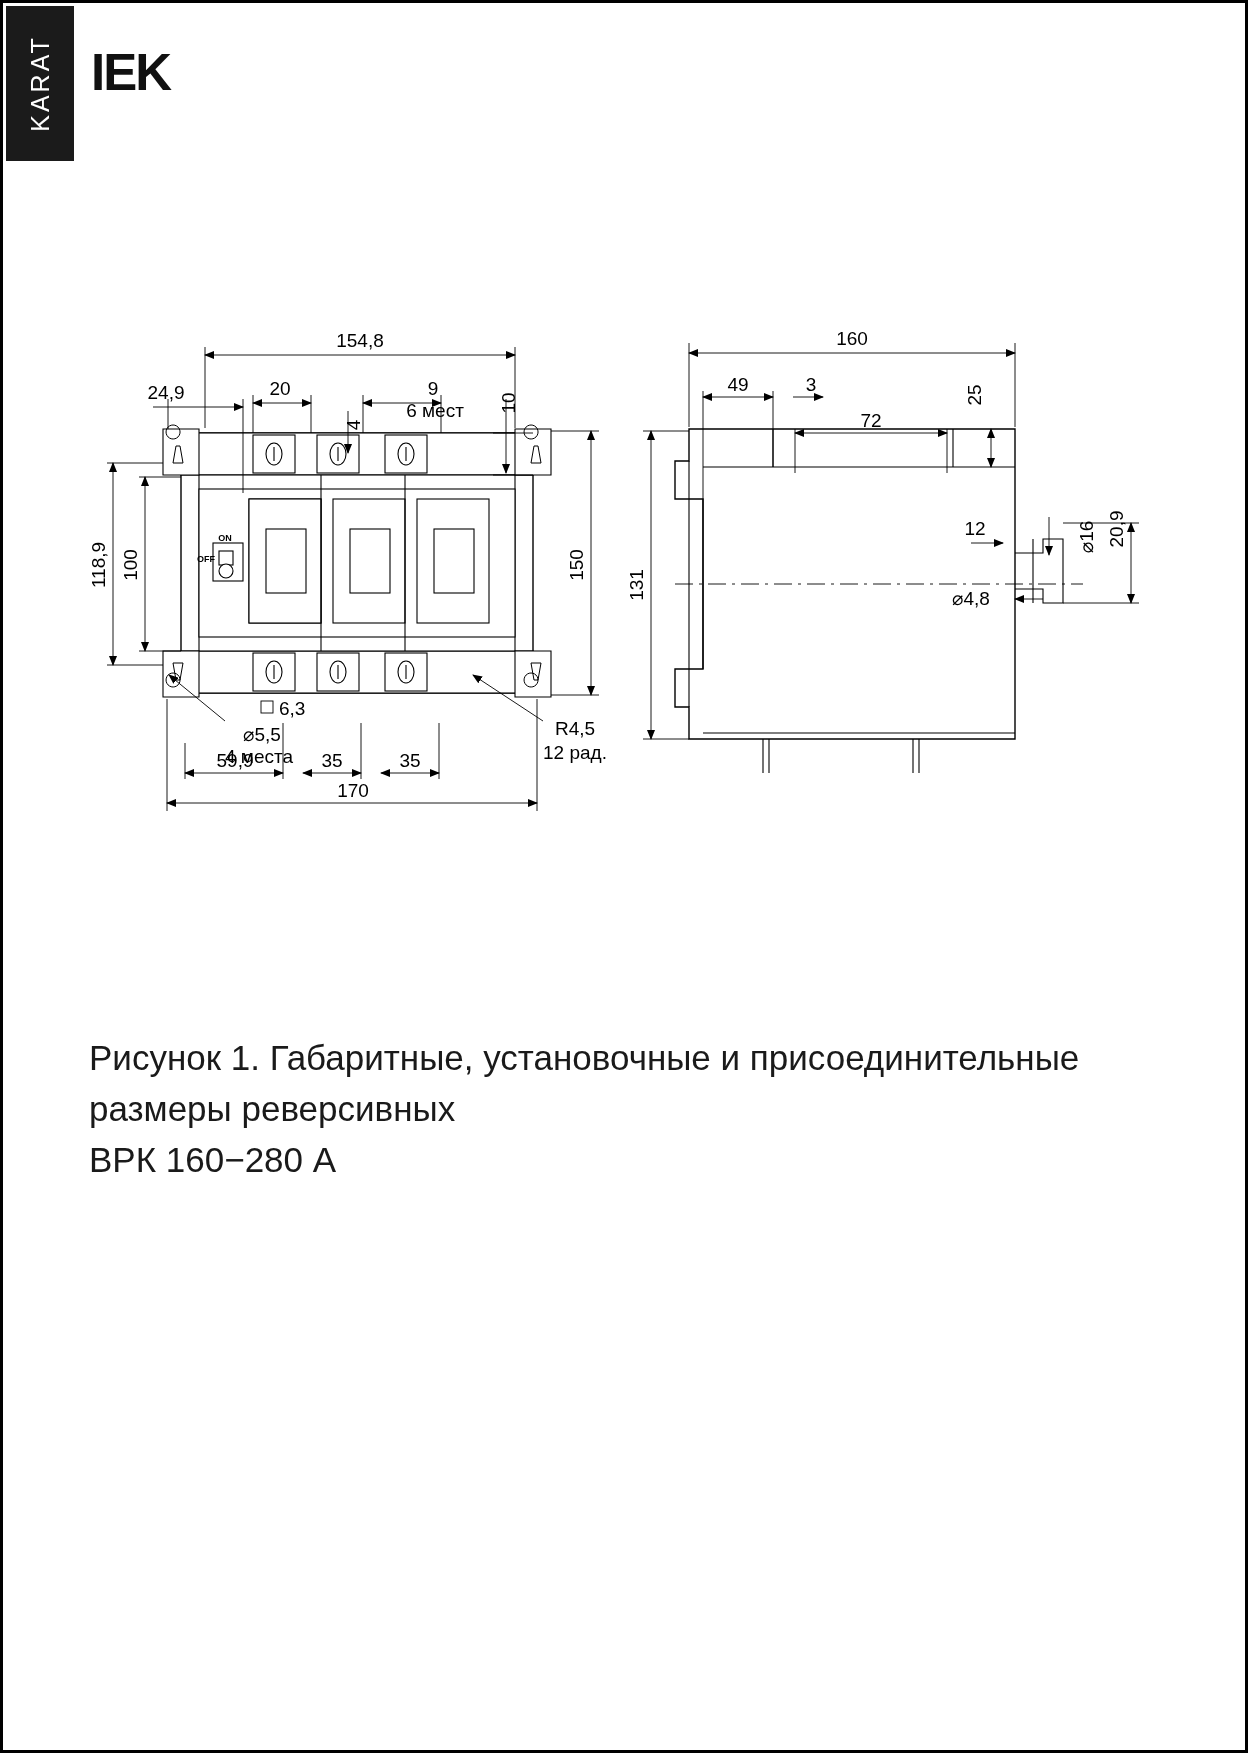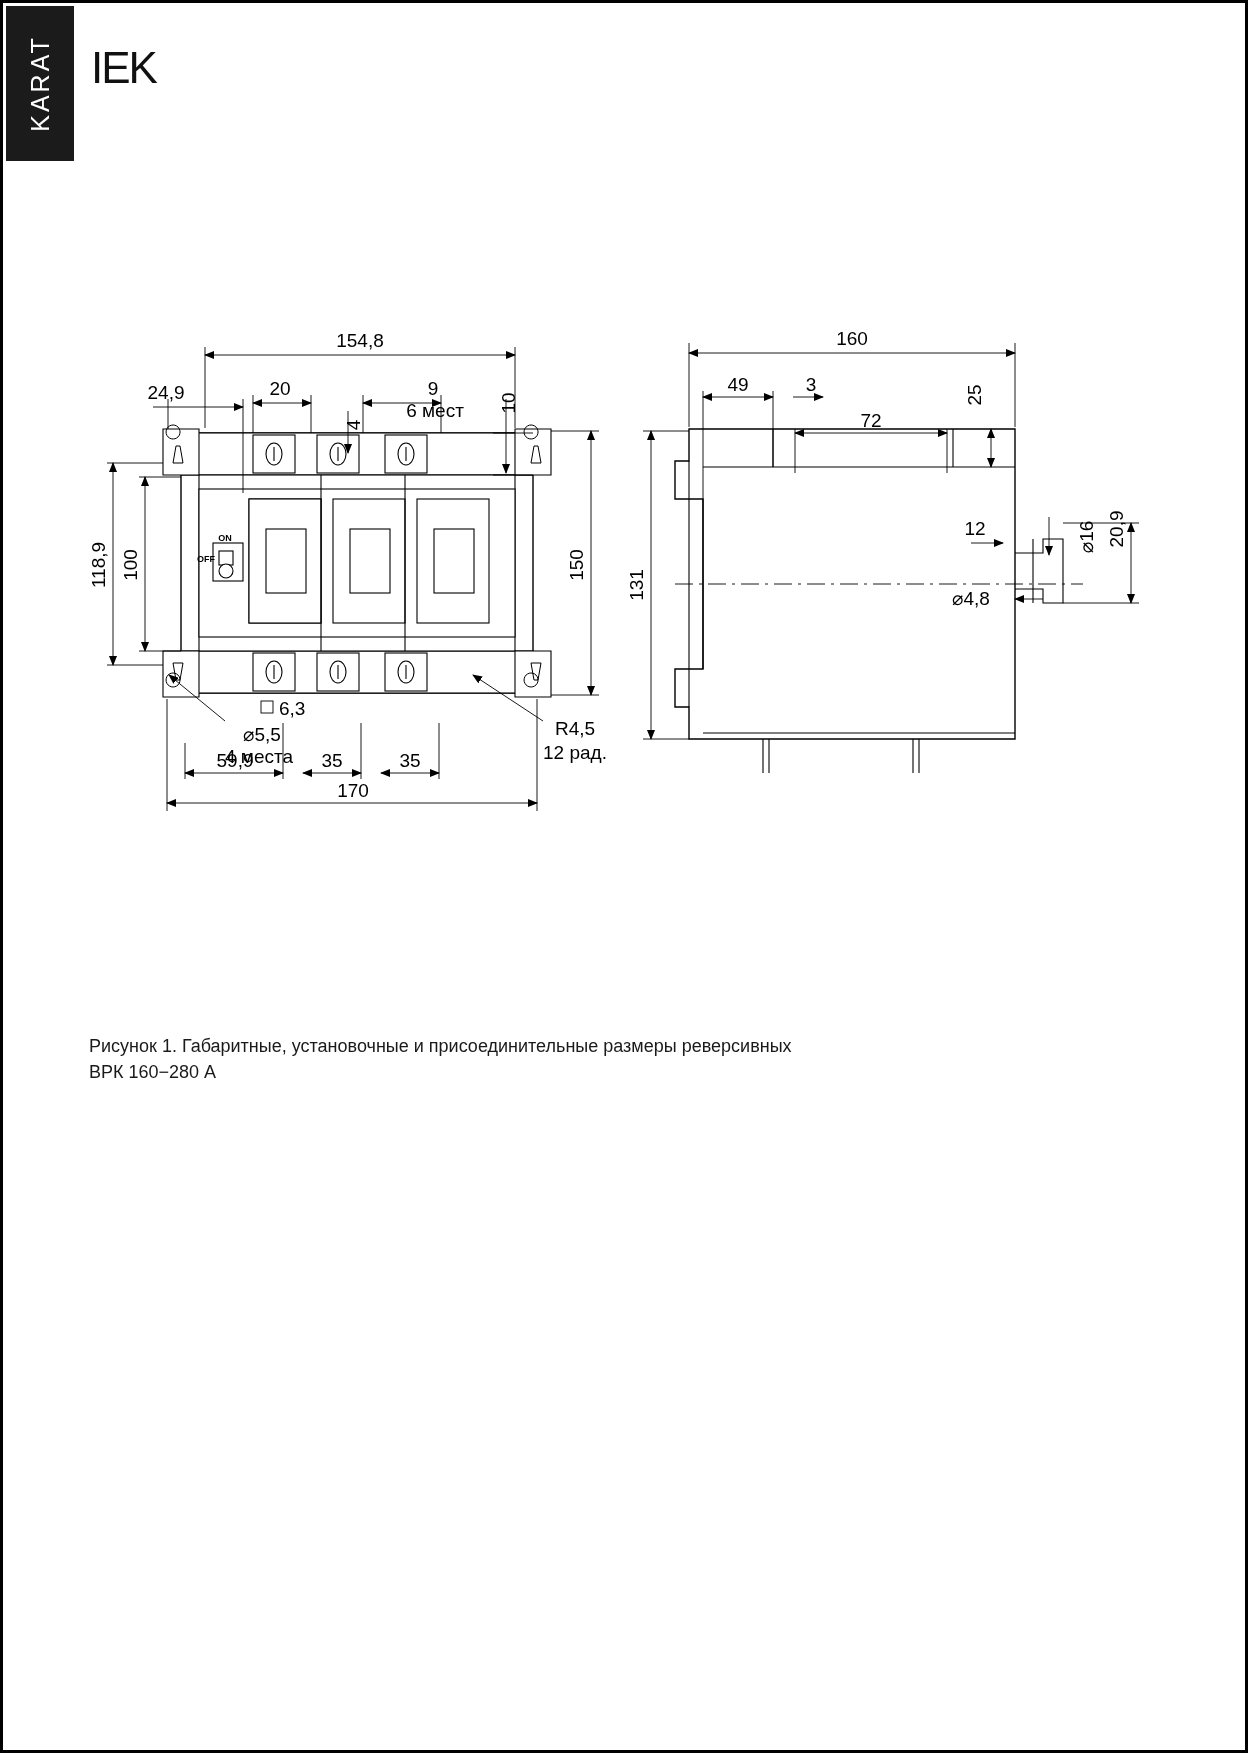--- a/index.html
+++ b/index.html
@@ -43,22 +43,22 @@
     letter-spacing: 3px;
     display: flex;
     align-items: center;
     justify-content: center;
     font-family: "Liberation Sans", sans-serif;
   }
   .logo {
     position: absolute;
     left: 88px;
     top: 40px;
-    font-size: 44px;
-    font-weight: normal;
+    font-size: 51px;
+    font-weight: bold;
     letter-spacing: -2px;
     font-family: "Liberation Sans", sans-serif;
     color: #111111;
   }
   
   .drawing {
     position: absolute;
     left: 0;
     top: 300px;
     width: 1248px;
@@ -66,21 +66,21 @@
   }
   .drawing svg {
     display: block;
   }
   
   .caption {
     position: absolute;
     left: 86px;
     top: 1030px;
     width: 1060px;
-    font-size: 18px;
+    font-size: 35px;
     line-height: 1.45;
     color: #1a1a1a;
     font-family: "Liberation Sans", sans-serif;
   }
   .caption .line2 { display: block; }
 </style>
 </head>
 <body>
 
 <div class="page">

